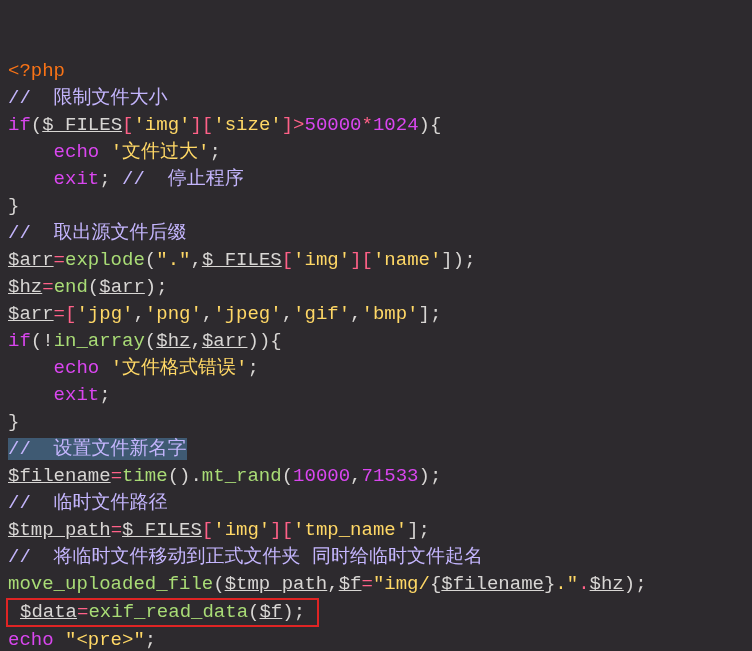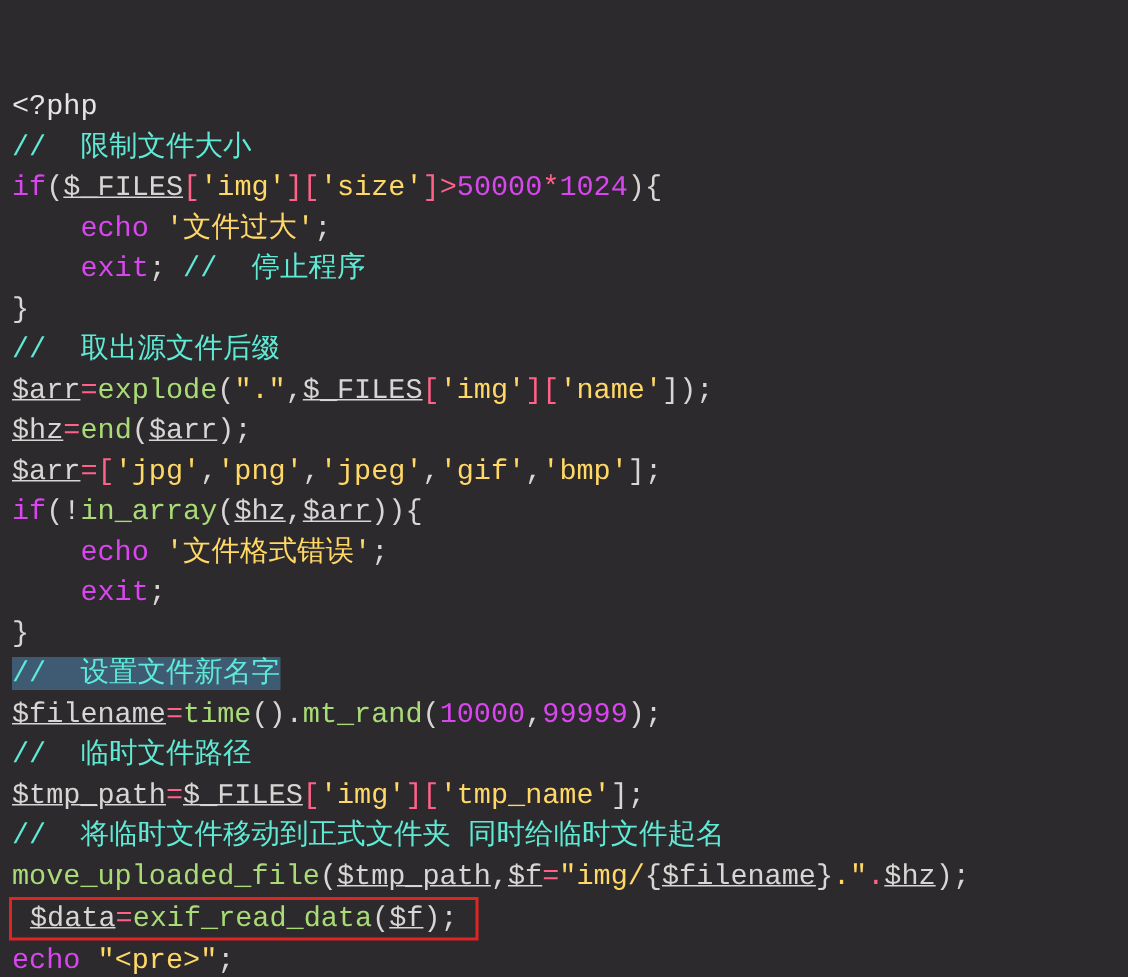--- a/index.html
+++ b/index.html
@@ -8,28 +8,28 @@
     background: #2d2a2e;
     font-family: Consolas, "Courier New", monospace;
     font-size: 19px;
     line-height: 27px;
     color: #d8d6d4;
     white-space: pre;
     width: 752px;
     box-sizing: border-box;
     overflow: hidden;
   }
-  .c-tag    { color: #e5e5e5; }          
+  .c-tag    { color: #f97316; }          
   .c-kw     { color: #d946ef; }          
   .c-var    { color: #d8d6d4; text-decoration: underline; }          
   .c-idx    { color: #ff6188; }          
   .c-str    { color: #ffd866; }          
   .c-num    { color: #d946ef; }          
   .c-func   { color: #a9dc76; }          
-  .c-cmt    { color: #5eead4; font-style: normal; }  
+  .c-cmt    { color: #c4b5fd; font-style: normal; }  
   .c-op     { color: #ff6188; }
   .c-white  { color: #d8d6d4; }
   .sel {
     background: #3f5a73;
   }
   .boxed {
     border: 2px solid #e02424;
     display: inline-block;
     line-height: 25px;
     padding: 0 12px;
@@ -47,21 +47,21 @@
 <span class="c-white">}</span>
 <span class="c-cmt">//  取出源文件后缀</span>
 <span class="c-var">$arr</span><span class="c-op">=</span><span class="c-func">explode</span><span class="c-white">(</span><span class="c-str">"."</span><span class="c-white">,</span><span class="c-var">$_FILES</span><span class="c-idx">[</span><span class="c-str">'img'</span><span class="c-idx">][</span><span class="c-str">'name'</span><span class="c-white">]);</span>
 <span class="c-var">$hz</span><span class="c-op">=</span><span class="c-func">end</span><span class="c-white">(</span><span class="c-var">$arr</span><span class="c-white">);</span>
 <span class="c-var">$arr</span><span class="c-op">=[</span><span class="c-str">'jpg'</span><span class="c-white">,</span><span class="c-str">'png'</span><span class="c-white">,</span><span class="c-str">'jpeg'</span><span class="c-white">,</span><span class="c-str">'gif'</span><span class="c-white">,</span><span class="c-str">'bmp'</span><span class="c-white">];</span>
 <span class="c-kw">if</span><span class="c-white">(!</span><span class="c-func">in_array</span><span class="c-white">(</span><span class="c-var">$hz</span><span class="c-white">,</span><span class="c-var">$arr</span><span class="c-white">)){</span>
 <span>    </span><span class="c-kw">echo</span><span> </span><span class="c-str">'文件格式错误'</span><span class="c-white">;</span>
 <span>    </span><span class="c-kw">exit</span><span class="c-white">;</span>
 <span class="c-white">}</span>
 <span class="sel"><span class="c-cmt">//  设置文件新名字</span></span>
-<span class="c-var">$filename</span><span class="c-op">=</span><span class="c-func">time</span><span class="c-white">().</span><span class="c-func">mt_rand</span><span class="c-white">(</span><span class="c-num">10000</span><span class="c-white">,</span><span class="c-num">99999</span><span class="c-white">);</span>
+<span class="c-var">$filename</span><span class="c-op">=</span><span class="c-func">time</span><span class="c-white">().</span><span class="c-func">mt_rand</span><span class="c-white">(</span><span class="c-num">10000</span><span class="c-white">,</span><span class="c-num">71533</span><span class="c-white">);</span>
 <span class="c-cmt">//  临时文件路径</span>
 <span class="c-var">$tmp_path</span><span class="c-op">=</span><span class="c-var">$_FILES</span><span class="c-idx">[</span><span class="c-str">'img'</span><span class="c-idx">][</span><span class="c-str">'tmp_name'</span><span class="c-white">];</span>
 <span class="c-cmt">//  将临时文件移动到正式文件夹 同时给临时文件起名</span>
 <span class="c-func">move_uploaded_file</span><span class="c-white">(</span><span class="c-var">$tmp_path</span><span class="c-white">,</span><span class="c-var">$f</span><span class="c-op">=</span><span class="c-str">"img/</span><span class="c-white">{</span><span class="c-var">$filename</span><span class="c-white">}</span><span class="c-str">."</span><span class="c-op">.</span><span class="c-var">$hz</span><span class="c-white">);</span>
 <span class="boxed"><span class="c-var">$data</span><span class="c-op">=</span><span class="c-func">exif_read_data</span><span class="c-white">(</span><span class="c-var">$f</span><span class="c-white">);</span></span>
 <span class="c-kw">echo</span><span> </span><span class="c-str">"&lt;pre&gt;"</span><span class="c-white">;</span>
 
 </div>
 
 

